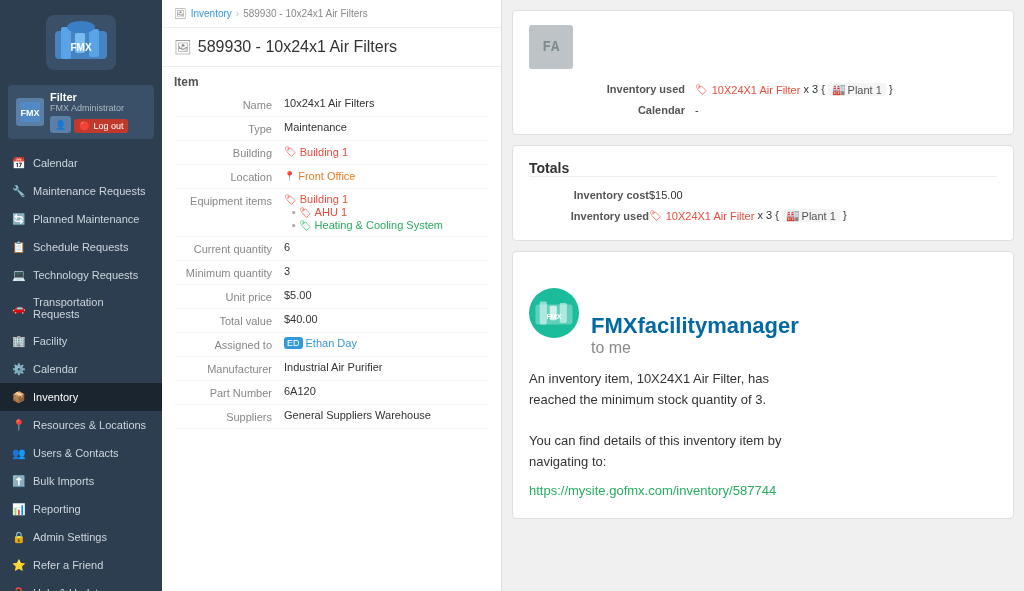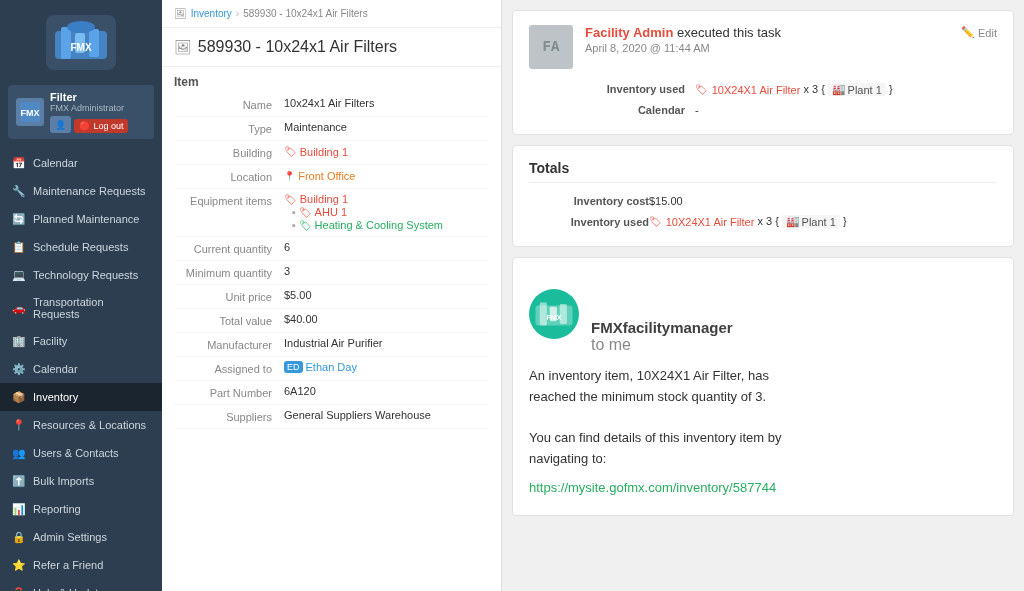--- a/index.html
+++ b/index.html
@@ -303,21 +303,20 @@
       border: 1px solid #e0e0e0;
       border-radius: 4px;
       padding: 14px 16px;
       margin-bottom: 10px;
     }
     .totals-title {
       font-size: 14px;
       font-weight: bold;
       color: #333;
       margin-bottom: 8px;
-      padding-bottom: 6px;
       border-bottom: 1px solid #eee;
     }
     .totals-row {
       display: flex;
       align-items: center;
       padding: 4px 0;
       gap: 0;
     }
     .totals-label {
       width: 120px;
@@ -347,23 +346,23 @@
       height: 50px;
       background: #1abc9c;
       border-radius: 50%;
       display: flex;
       align-items: center;
       justify-content: center;
       flex-shrink: 0;
       overflow: hidden;
     }
     .email-sender-name {
-      font-size: 15px;
+      font-size: 22px;
       font-weight: bold;
-      color: #404040;
+      color: #0369a1;
       margin-top: 45px;
     }
     .email-to {
       font-size: 16px;
       color: #888;
     }
     .email-body {
       font-size: 13px;
       color: #333;
       line-height: 1.6;
@@ -563,62 +562,52 @@
         <div class="detail-label">Unit price</div>
         <div class="detail-value">$5.00</div>
       </div>
 
       <div class="detail-row">
         <div class="detail-label">Total value</div>
         <div class="detail-value">$40.00</div>
       </div>
 
       <div class="detail-row">
-        <div class="detail-label">Manufacturer</div>
-        <div class="detail-value">Industrial Air Purifier</div>
-      </div>
-
-      <div class="detail-row">
         <div class="detail-label">Assigned to</div>
         <div class="detail-value">
           <span class="person-link">
             <span style="background:#3498db;color:white;border-radius:3px;padding:1px 3px;font-size:9px;">ED</span>
             <span>Ethan Day</span>
           </span>
         </div>
       </div>
 
       <div class="detail-row">
+        <div class="detail-label">Manufacturer</div>
+        <div class="detail-value">Industrial Air Purifier</div>
+      </div>
+
+      <div class="detail-row">
         <div class="detail-label">Part Number</div>
         <div class="detail-value">6A120</div>
       </div>
 
       <div class="detail-row">
         <div class="detail-label">Suppliers</div>
         <div class="detail-value">General Suppliers Warehouse</div>
       </div>
 
     </div>
   </div>
 
   <div id="right-panel">
 
     <div class="activity-card">
       <div class="activity-header">
         <div class="fa-avatar">FA</div>
-        <div class="activity-meta">
-          <div class="activity-title-line">
-            <span class="executed-text">
-              <strong>Facility Admin</strong>
-              <span> executed this task</span>
-            </span>
-            <a href="#" class="edit-link">✏️ <span>Edit</span></a>
-          </div>
-          <div class="activity-date">April 8, 2020 @ 11:44 AM</div>
-        </div>
       </div>
       <div class="activity-body">
         <div class="activity-field-row">
           <div class="activity-field-label">Inventory used</div>
           <div class="activity-field-value">
             <span class="inv-tag">
               <span style="color:#e74c3c;font-size:10px;">🏷</span>
               <span>10X24X1 Air Filter</span>
             </span>
             <span> x 3 </span>

